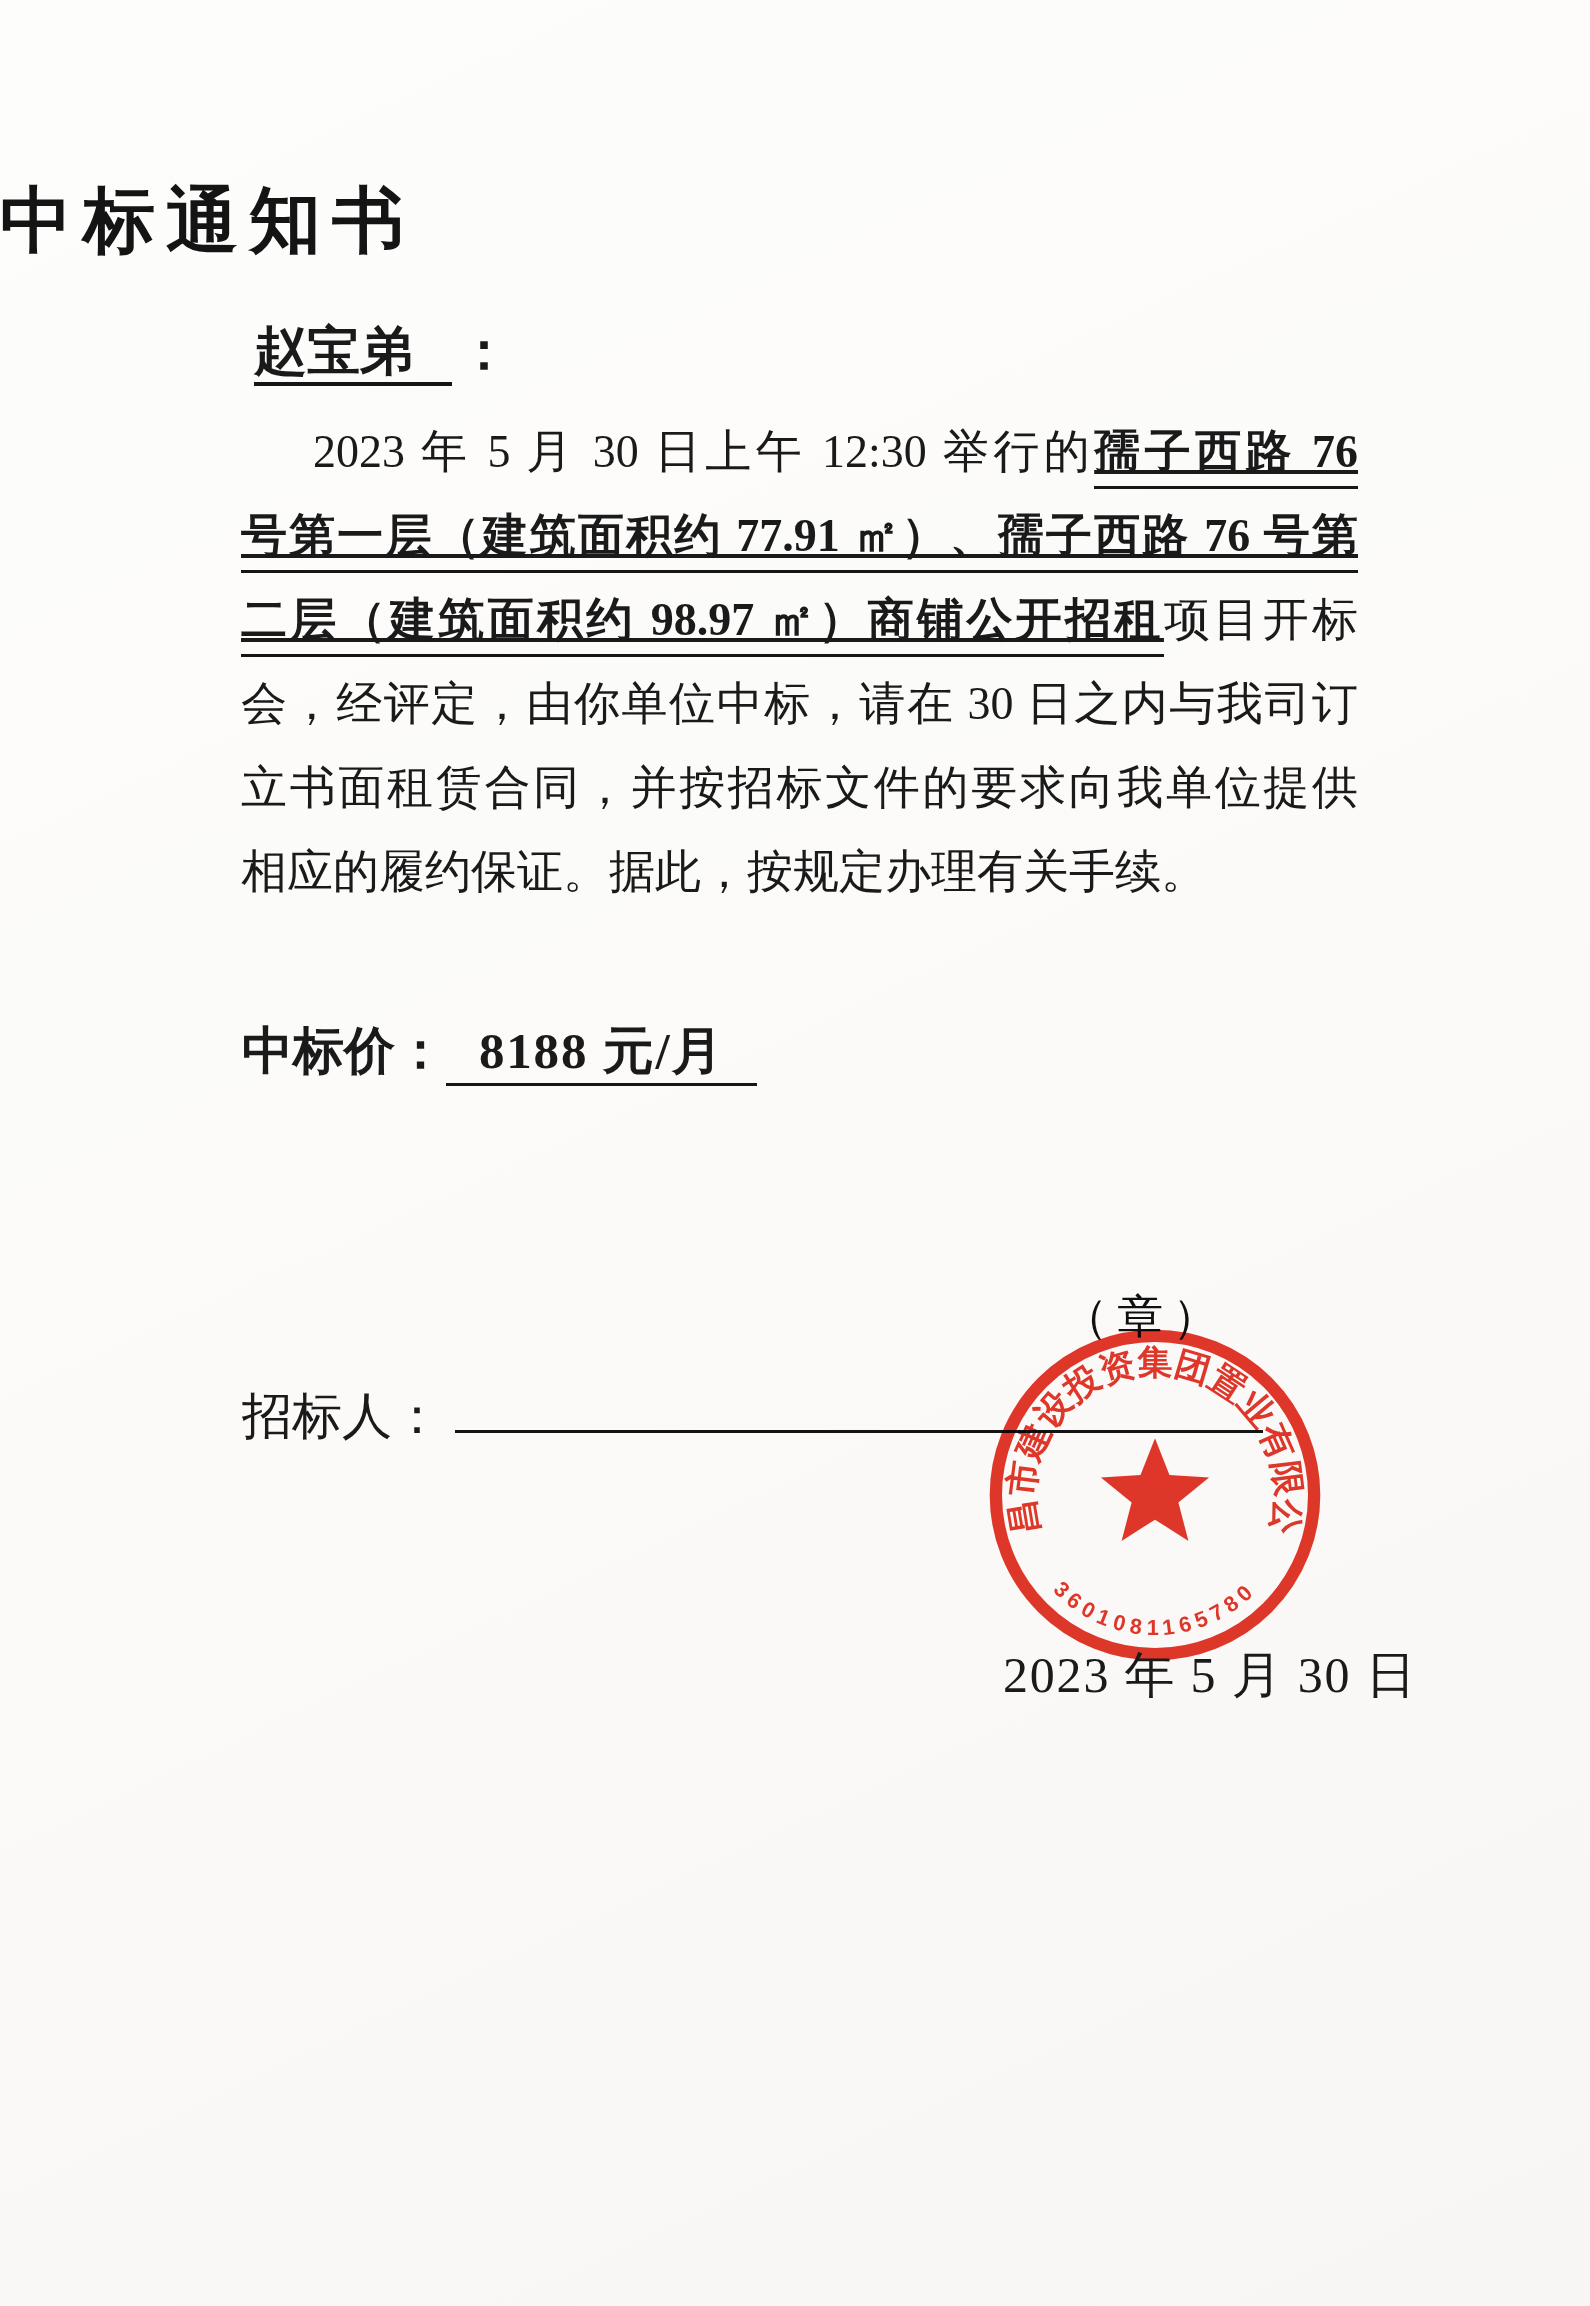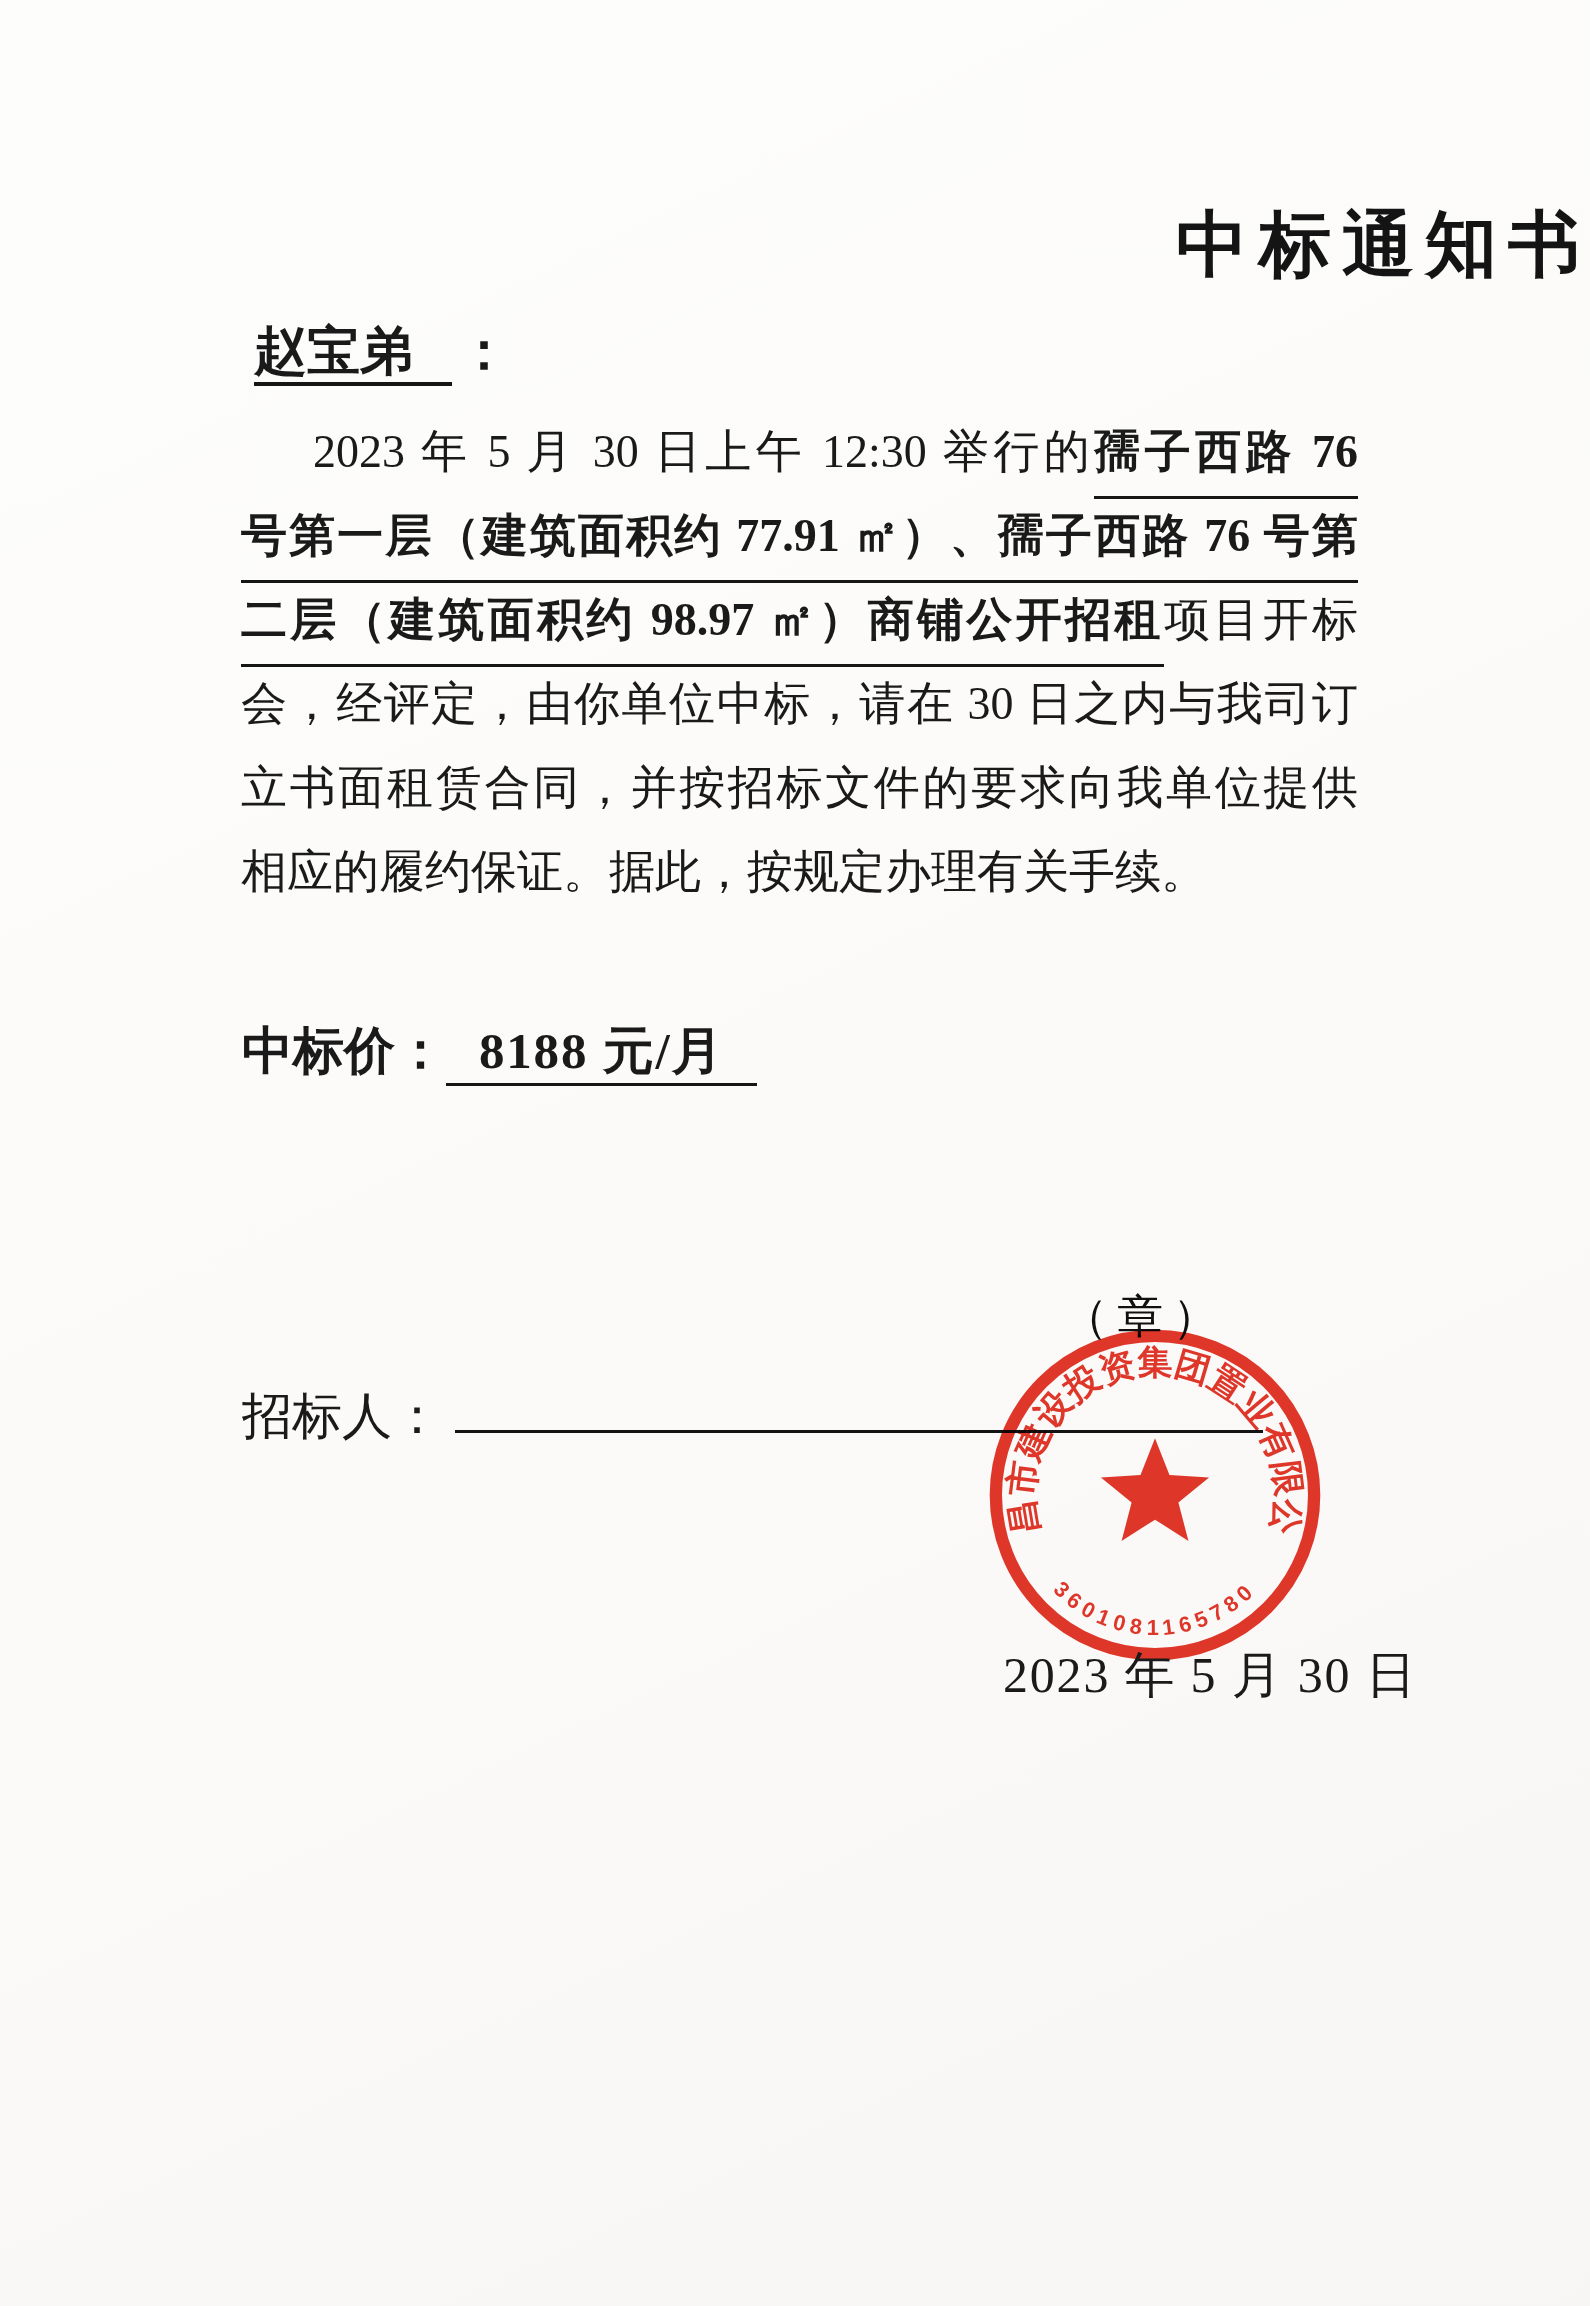--- a/index.html
+++ b/index.html
@@ -1,30 +1,30 @@
 <!DOCTYPE html>
 <html lang="zh" style="font-size:14.7px"><head>
 <meta charset="utf-8">
 <style>
   html,body{margin:0;padding:0;background:#e9e9e9;}
   .page{
     position:relative;width:1591px;height:2307px;margin:0 auto;overflow:hidden;
     background:linear-gradient(155deg,#fdfdfc 0%,#fbfaf9 55%,#f7f6f4 100%);
     font-family:"Liberation Serif","DejaVu Serif",serif;color:#1a1a1a;
   }
-  .title{position:absolute;top:197px;left:0;width:100%;text-align:right;
+  .title{position:absolute;top:173px;left:0;width:100%;text-align:left;
     font-size:72px;font-weight:700;letter-spacing:11px;color:#141414;}
   .addressee{position:absolute;left:254px;top:316px;font-size:53px;font-weight:700;}
   .addressee .ul{border-bottom:4.6px solid #161616;padding-right:39px;padding-bottom:1.8px;}
   .addressee .colon{margin-left:5.5px;}
   .body{position:absolute;left:241px;top:410px;width:1117px;font-size:46px;line-height:84px;}
   .line{height:84px;}
   .jl{text-align:justify;text-align-last:justify;}
   .indent{display:inline-block;width:72px;}
-  .bu{font-weight:700;border-bottom:3.7px solid #161616;padding-bottom:19px;}
+  .bu{font-weight:700;border-bottom:3.7px solid #161616;padding-bottom:9px;text-decoration:underline;}
   .award{position:absolute;left:242px;top:1017px;font-size:51px;font-weight:700;}
   .award .val{border-bottom:3.7px solid #161616;padding:0 33px 3.7px 33px;letter-spacing:1.8px;}
   .bidder{position:absolute;left:242px;top:1377px;font-size:50px;}
   .bidder .blank{display:inline-block;width:808px;height:53px;margin-left:13px;
     border-bottom:3.7px solid #141414;}
   .seal-note{position:absolute;left:1062px;top:1286px;font-size:46px;letter-spacing:9.2px;
     z-index:2;color:#101010;}
   .stamp{position:absolute;left:975px;top:1315px;width:360px;height:360px;z-index:3;
     mix-blend-mode:multiply;opacity:.93;}
   .stamp text{font-family:"Liberation Sans","DejaVu Sans",sans-serif;}

